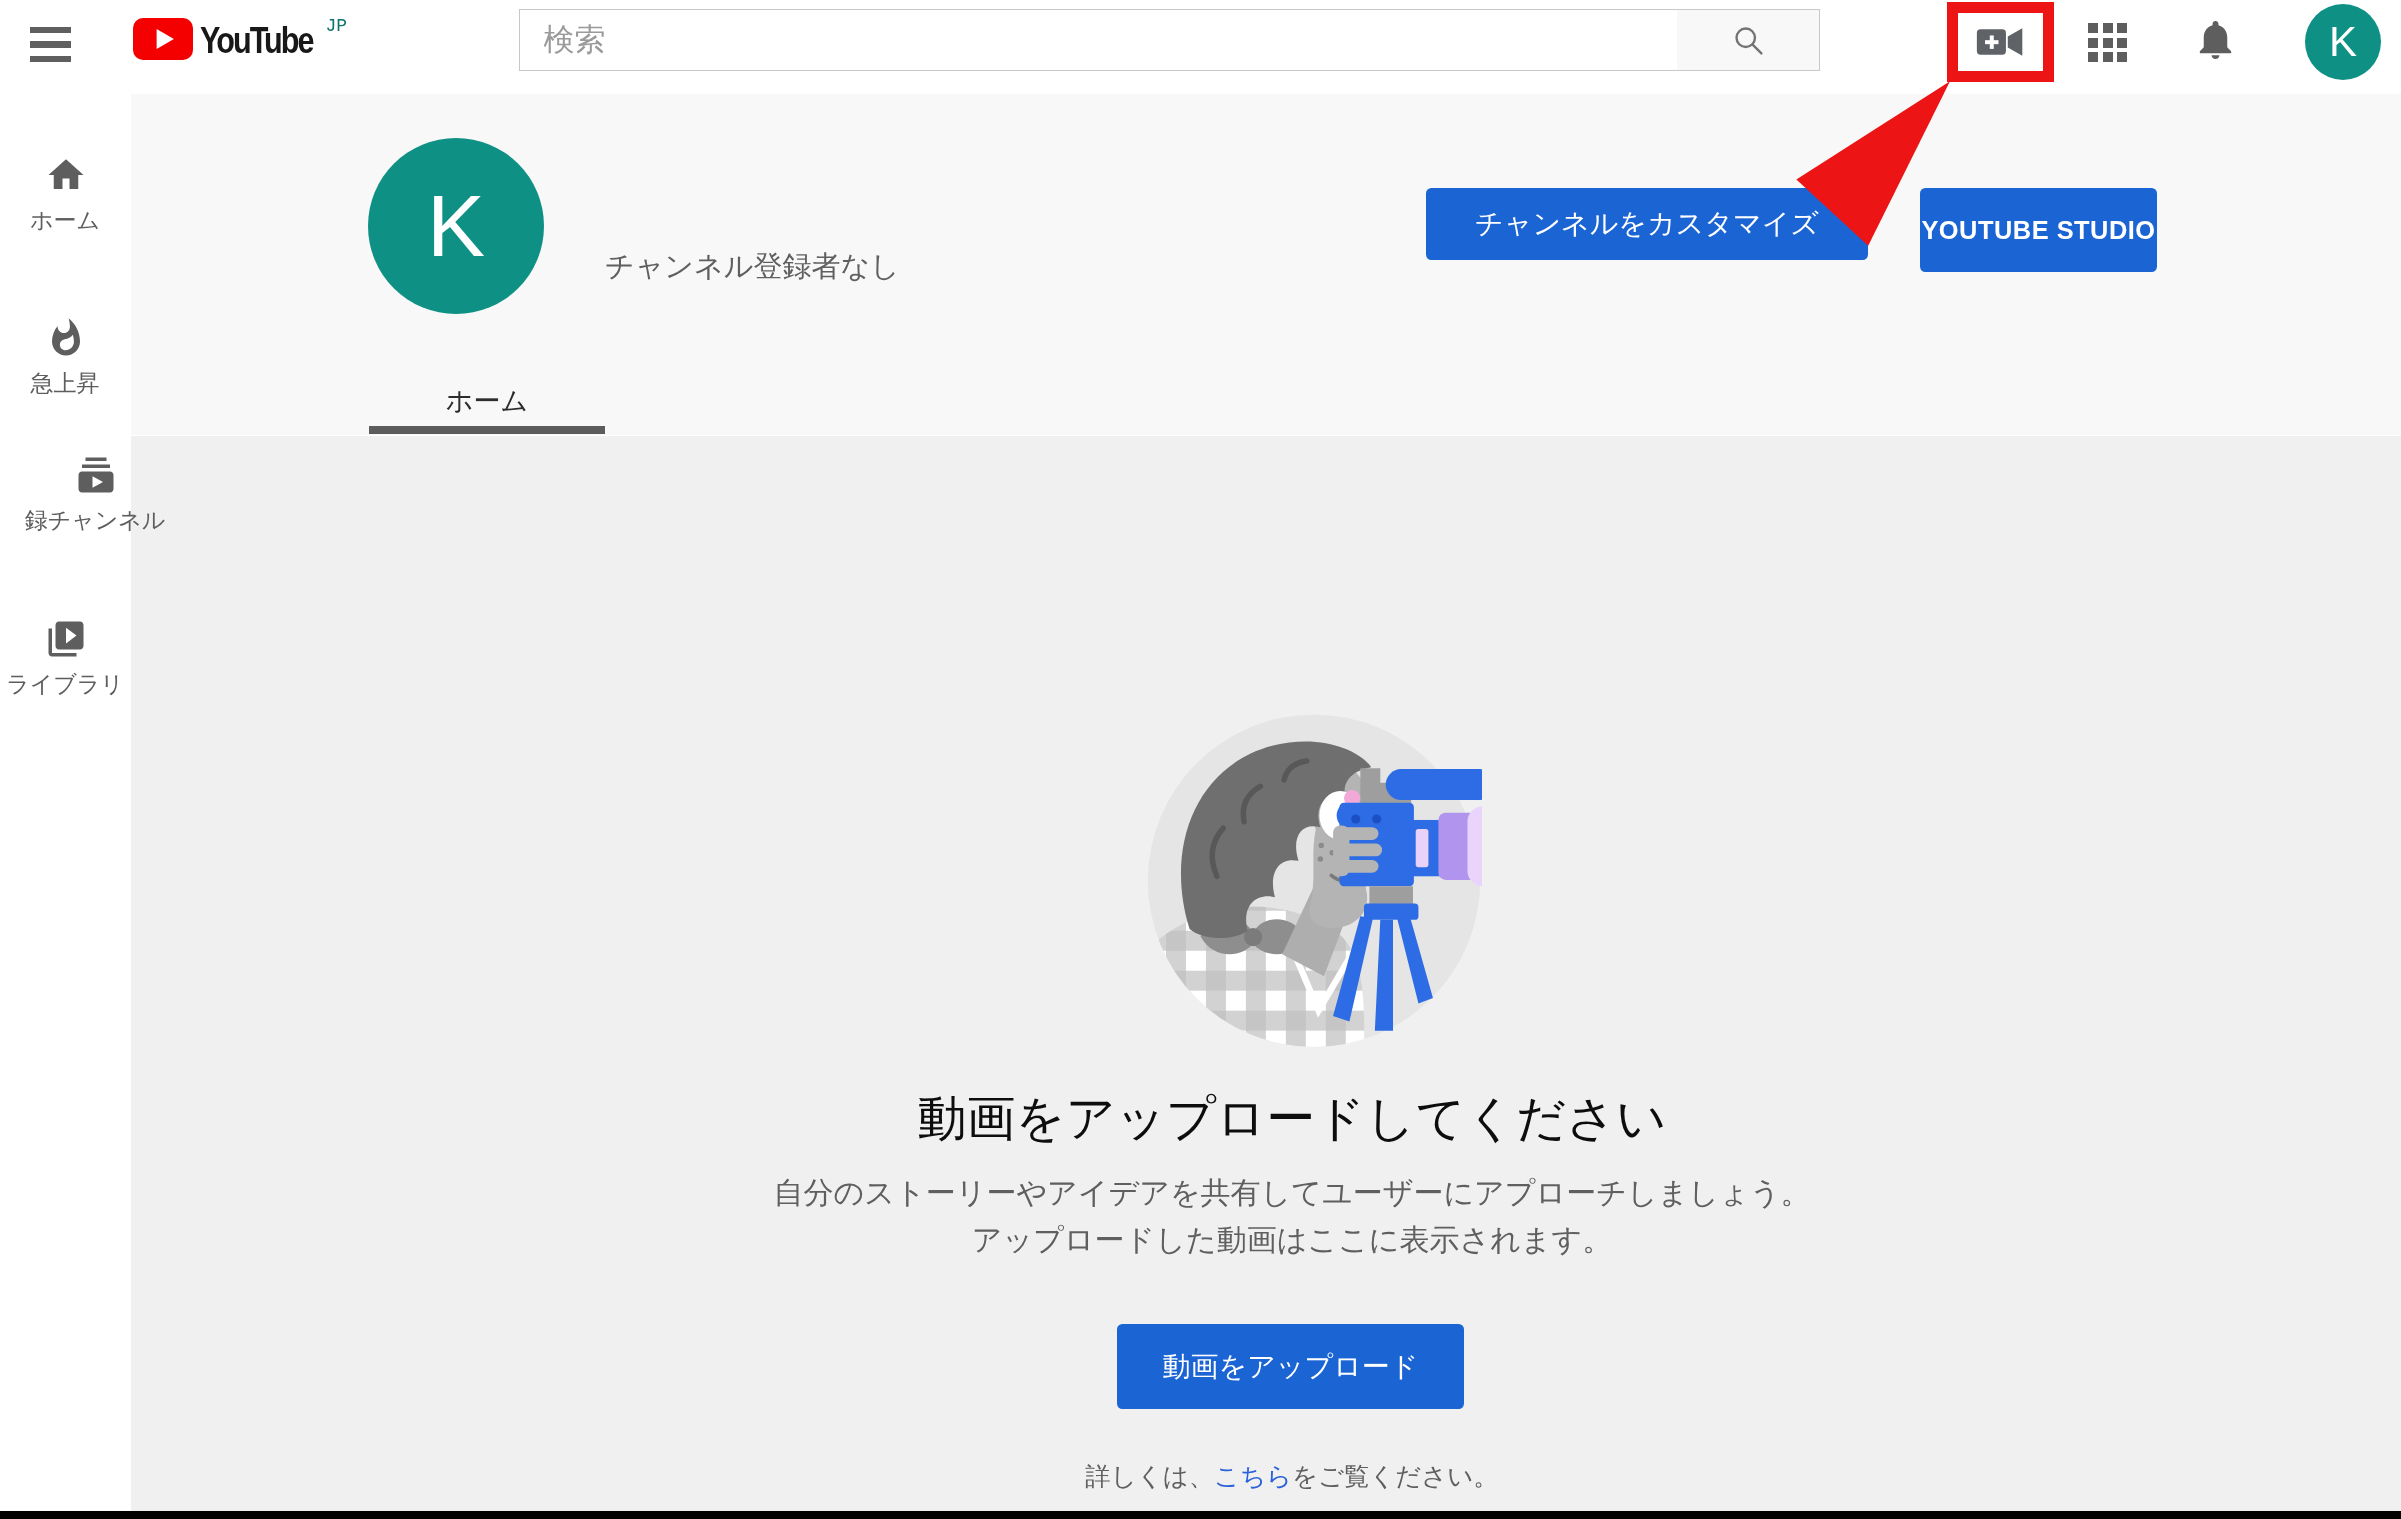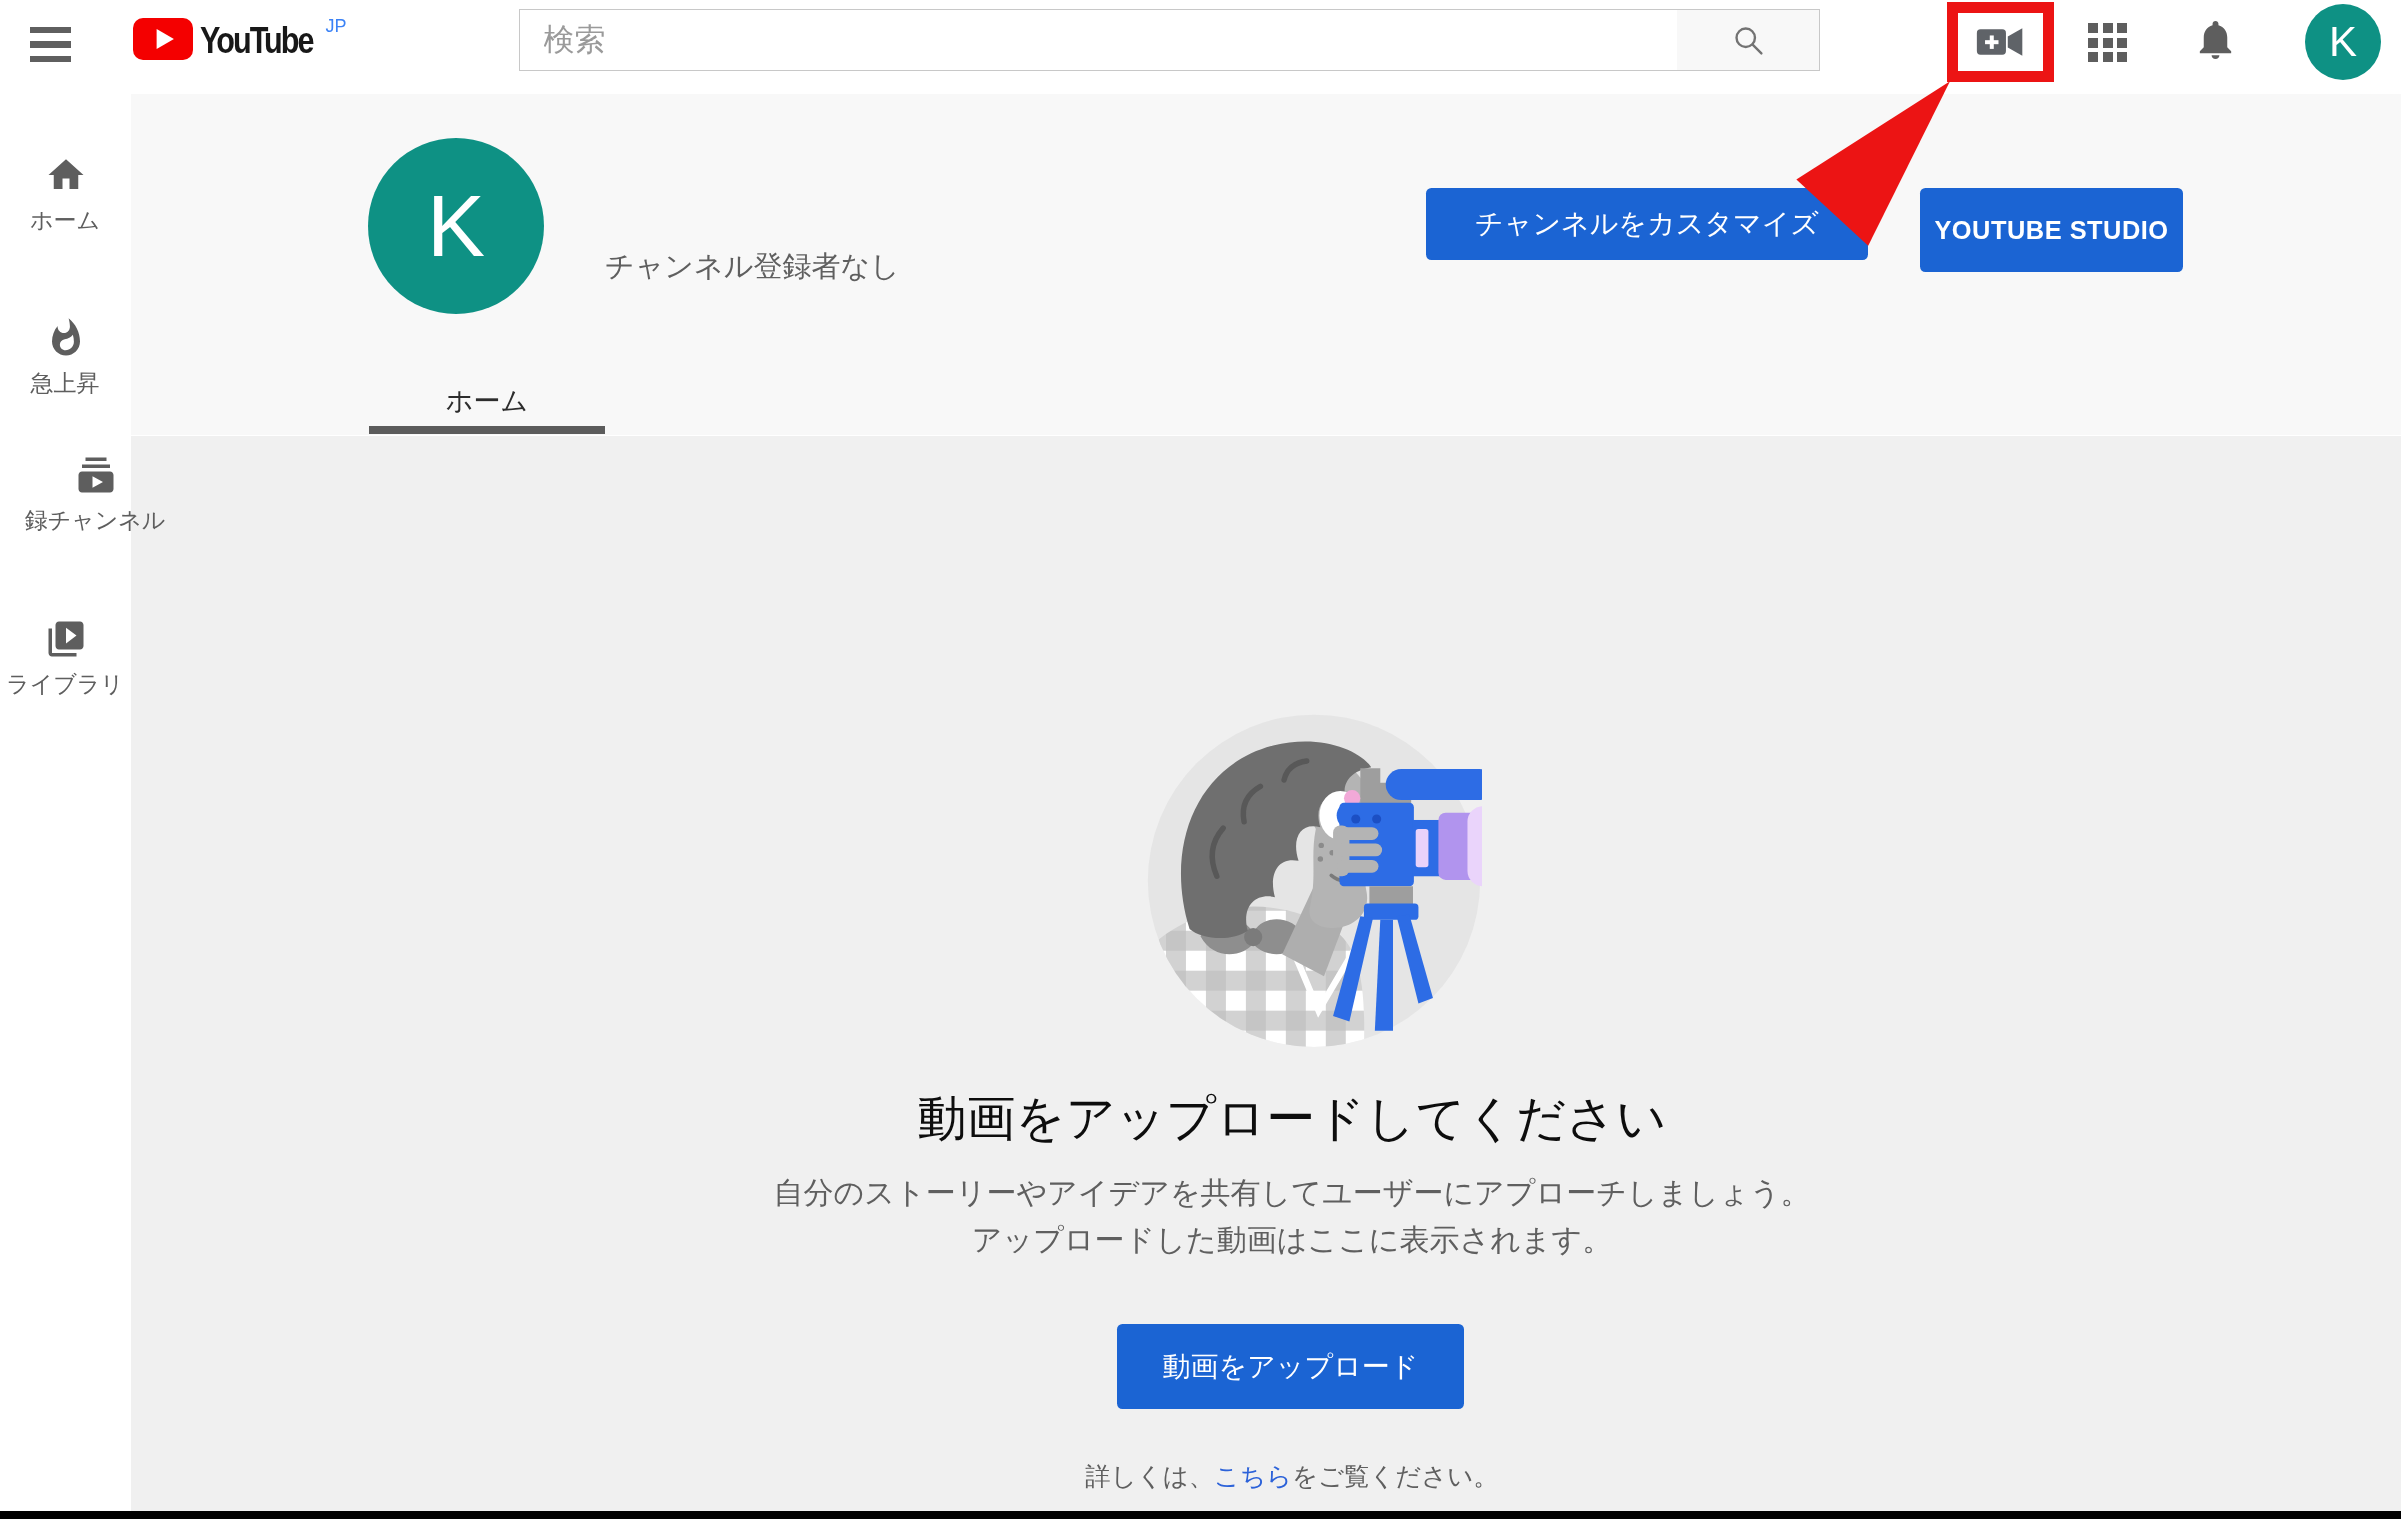--- a/index.html
+++ b/index.html
@@ -6,21 +6,21 @@
   html,body { background:#ffffff; }
   body { font-family:"Liberation Sans","DejaVu Sans",sans-serif; }
   #screen { position:relative; width:2401px; height:1520px; background:#ffffff; overflow:hidden; }
 
   
   .topbar { position:absolute; left:0; top:0; width:1902px; height:94px; background:#ffffff; z-index:20; }
   .hamburger { position:absolute; left:30px; top:27px; width:41px; height:35px; display:flex; flex-direction:column; justify-content:space-between; cursor:pointer; }
   .hamburger span { display:block; width:41px; height:6.4px; background:#5f5f5f; }
   .logo-wrap { position:absolute; left:133px; top:18px; display:flex; align-items:flex-start; cursor:pointer; }
   .logo-word { font-size:36px; font-weight:700; letter-spacing:-2.3px; color:#181818; line-height:45px; margin-left:7.3px; transform:scaleX(.85); transform-origin:left center; }
-  .logo-region { font-size:18px; color:#3b82f6; margin-left:-7.3px; margin-top:-1.8px; letter-spacing:0; }
+  .logo-region { font-size:18px; color:#0f766e; margin-left:-7.3px; margin-top:-1.8px; letter-spacing:0;font-family:Liberation Mono, monospace; }
   .search-input { position:absolute; left:511px; top:9px; width:1166px; height:62px; border:1.8px solid #c8c8c8; background:#fff; font-size:31px; color:#222; padding:0 0 0 23.6px; outline:none; font-family:inherit;margin-left:8px; }
   .search-input::placeholder { color:#9a9a9a; }
   .search-btn { position:absolute; left:1677px; top:9px; width:143px; height:62px; background:#f8f8f8; border:1.8px solid #c8c8c8; border-left:none; display:flex; align-items:center; justify-content:center; cursor:pointer; }
   .create-box { position:absolute; left:1947px; top:1.8px; width:107px; height:80px; background:#ffffff; border:11.8px solid #ec1414; display:flex; align-items:center; justify-content:center; z-index:40; }
   .apps-grid { position:absolute; left:2088px; top:23px; width:39px; height:39px; display:grid; grid-template-columns:repeat(3,10px); grid-template-rows:repeat(3,10px); gap:4.5px; cursor:pointer; }
   .apps-grid i { background:#5e5e5e; }
   .bell { position:absolute; left:2192px; top:15.4px; width:47px; height:49px; cursor:pointer; }
   .avatar-top { position:absolute; left:2305px; top:3.6px; width:76px; height:76px; border-radius:50%; background:#0e9184; color:#fff; font-size:42px; display:flex; align-items:center; justify-content:center; cursor:pointer; }
 
   
@@ -31,21 +31,21 @@
   .side-item { position:absolute; left:0; width:131px; text-align:center; cursor:pointer; }
   .side-item svg { display:block; margin:0 auto; }
   .side-label { display:block; margin-top:9px; font-size:23px; color:#5e5e5e; white-space:nowrap; width:236px; margin-left:-53px; text-align:center; }
 
   
   .chan-header { position:absolute; left:131px; top:94px; width:2271px; height:341px; background:#f8f8f8; }
   .chan-avatar { position:absolute; left:237px; top:44px; width:176px; height:176px; border-radius:50%; background:#0e9184; color:#fff; font-size:87px; font-weight:300; display:flex; align-items:center; justify-content:center; }
   .chan-subs { position:absolute; left:474px; top:153px; font-size:29px; color:#5f5f5f; }
   .btn-blue { background:#1b64d3; color:#fff; border:none; border-radius:5.4px; cursor:pointer; font-family:inherit; display:flex; align-items:center; justify-content:center; }
   .btn-customize { position:absolute; left:1295px; top:94px; width:442px; height:72px; font-size:28px; }
-  .btn-studio { position:absolute; left:1789px; top:94px; width:263px; height:84px; font-size:25.4px; font-weight:700; letter-spacing:0.5px; }
+  .btn-studio { position:absolute; left:1789px; top:94px; width:237px; height:84px; font-size:25.4px; font-weight:700; letter-spacing:0.5px; }
   .chan-tab { position:absolute; left:238px; top:289px; width:236px; text-align:center; font-size:27px; font-weight:500; color:#2d2d2d; cursor:pointer; }
   .chan-tab-line { position:absolute; left:238px; top:332px; width:236px; height:8.2px; background:#5c5c5c; }
 
   
   .main { position:absolute; left:131px; top:436px; width:2271px; height:1075px; background:#f0f0f0; }
   .illus { position:absolute; left:1015px; top:275px; width:336px; height:336px; }
   .center-col { position:absolute; left:51px; right:0; text-align:center; }
   .empty-title { top:650px; font-size:49px; color:#0d0d0d; }
   .empty-desc1 { top:737px; font-size:30px; color:#5f5f5f; }
   .empty-desc2 { top:784px; font-size:30px; color:#5f5f5f; }

